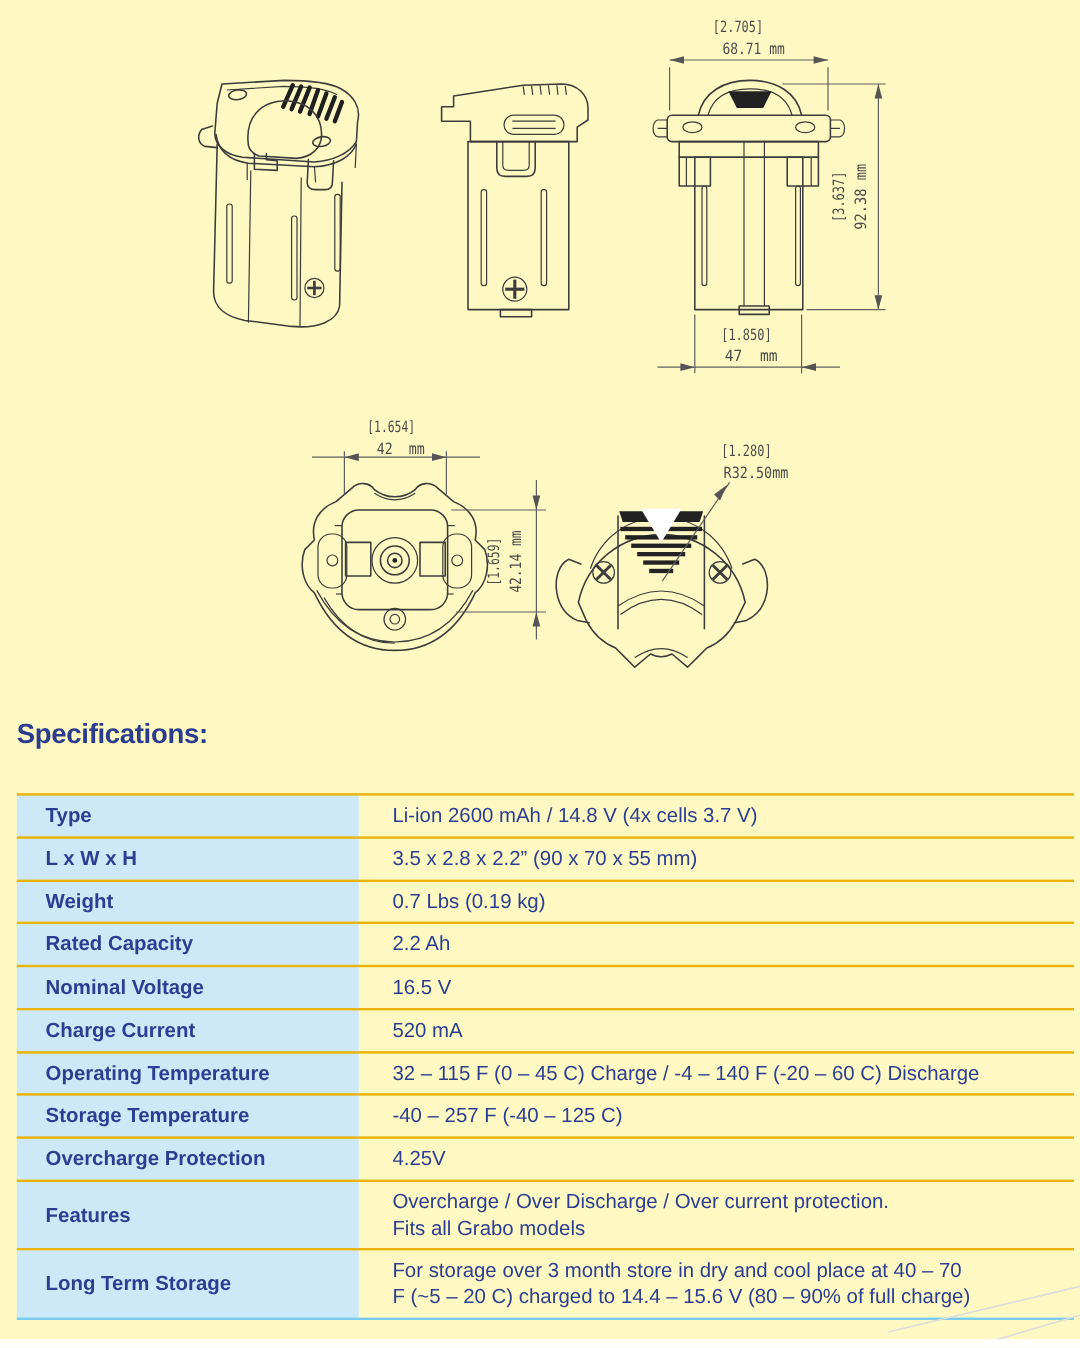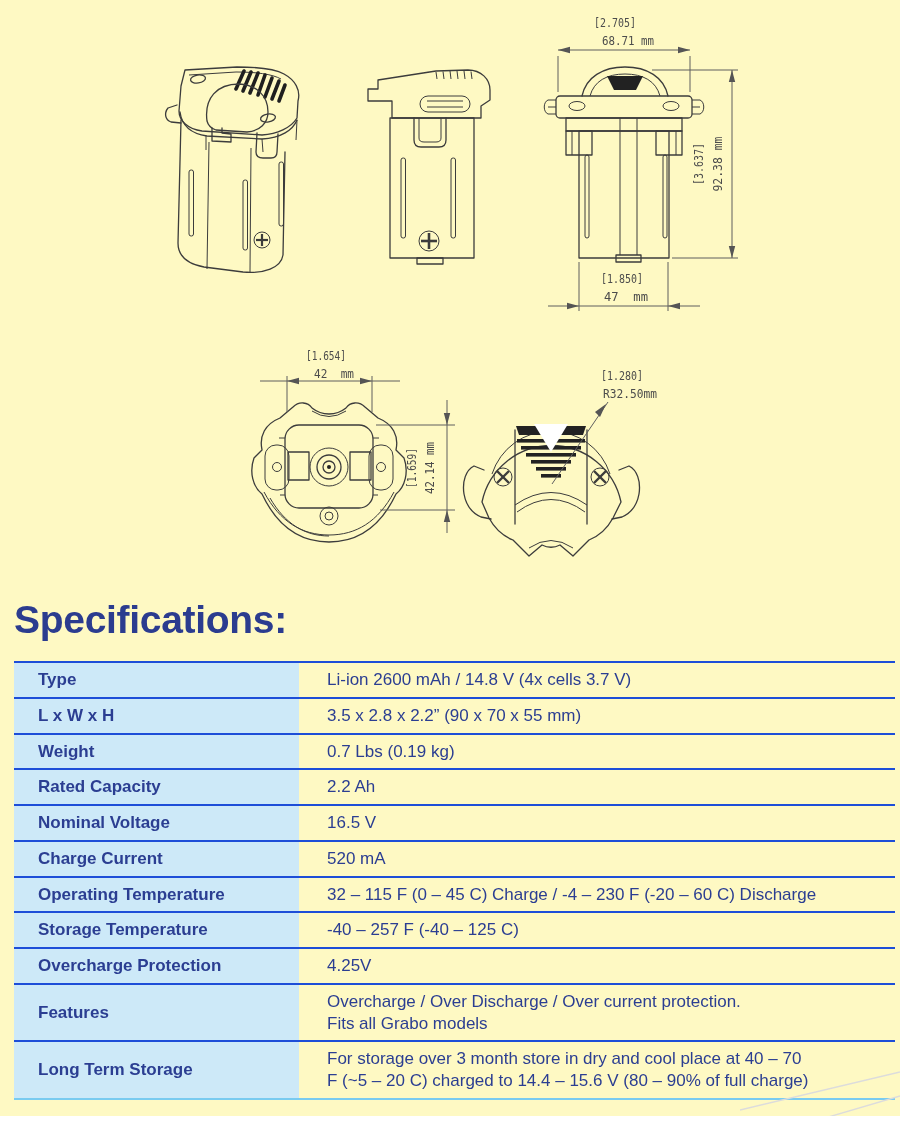--- a/index.html
+++ b/index.html
@@ -10,26 +10,26 @@
   .ln{fill:none;stroke:#3c3c3c;stroke-width:1.3;stroke-linejoin:round;stroke-linecap:round;}
   .lnthin{fill:none;stroke:#3c3c3c;stroke-width:1;stroke-linejoin:round;}
   .dk{fill:#222222;stroke:none;}
   .vent{stroke:#1f1f1f;stroke-width:3.6;stroke-linecap:round;}
   .dim{fill:none;stroke:#5f5f5f;stroke-width:1;}
   .arr{fill:#555555;stroke:none;}
   .dimtxt{font-family:"DejaVu Sans Mono",monospace;font-size:13px;fill:#4c4c4c;white-space:pre;}
   svg text{white-space:pre;}
   
   h1.spec-heading{position:absolute;left:14px;top:598px;margin:0;
-        font-size:39px;font-weight:bold;letter-spacing:-0.3px;color:#2b3c8f;}
+        font-size:23px;font-weight:bold;letter-spacing:-0.3px;color:#2b3c8f;}
   
   table.spec{position:absolute;left:14px;top:661px;width:881px;
         border-collapse:collapse;table-layout:fixed;
         border-top:2px solid #79cbf0;border-bottom:2px solid #79cbf0;}
-  table.spec tr{border-top:2px solid #1d4ed8;}
+  table.spec tr{border-top:2px solid #eab308;}
   table.spec td{vertical-align:middle;color:#2b3e92;font-size:17px;line-height:1.28;}
   td.lbl{background:#cde9f8;font-weight:bold;padding:6px 8px 6px 24px;}
   td.val{padding:6px 8px 6px 28px;white-space:pre-line;}
   
   svg.watermark{position:absolute;left:740px;top:1058px;}
   .wm{stroke:#dcdcdc;stroke-width:1.4;fill:none;}
 </style>
 </head>
 <body>
 
@@ -301,21 +301,21 @@
       <tr>
         <td class="lbl">Nominal Voltage</td>
         <td class="val">16.5 V</td>
       </tr>
       <tr>
         <td class="lbl">Charge Current</td>
         <td class="val">520 mA</td>
       </tr>
       <tr>
         <td class="lbl">Operating Temperature</td>
-        <td class="val">32 – 115 F (0 – 45 C) Charge / -4 – 230 F (-20 – 60 C) Discharge</td>
+        <td class="val">32 – 115 F (0 – 45 C) Charge / -4 – 140 F (-20 – 60 C) Discharge</td>
       </tr>
       <tr>
         <td class="lbl">Storage Temperature</td>
         <td class="val">-40 – 257 F (-40 – 125 C)</td>
       </tr>
       <tr>
         <td class="lbl">Overcharge Protection</td>
         <td class="val">4.25V</td>
       </tr>
       <tr>

